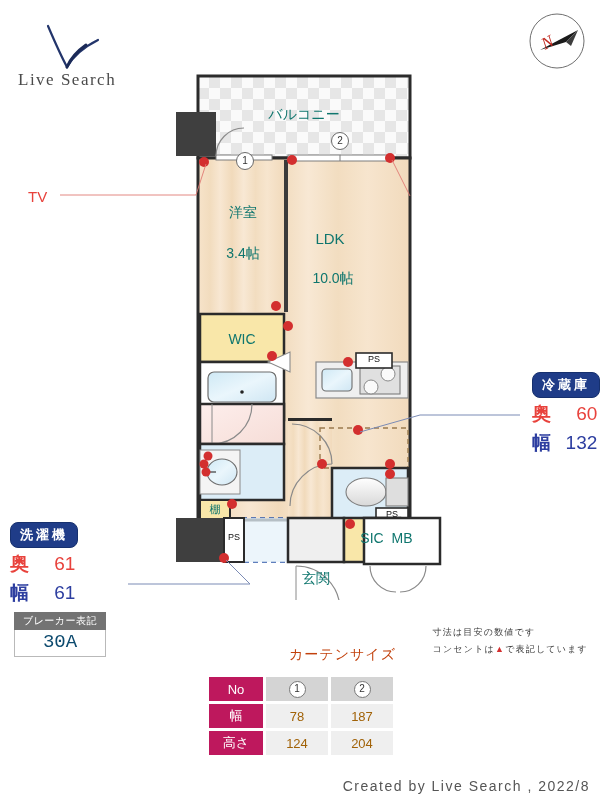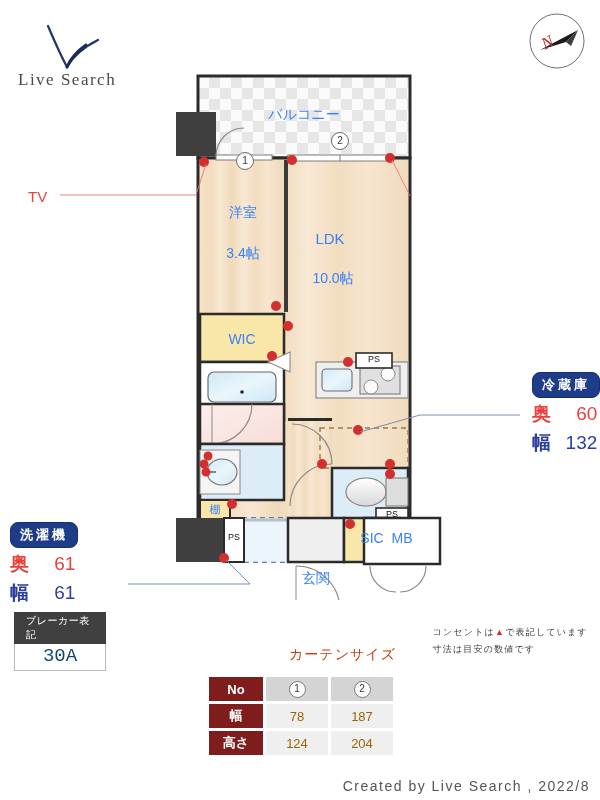--- a/index.html
+++ b/index.html
@@ -18,21 +18,21 @@
     font-size:17px;color:#4a4a4a;letter-spacing:1.5px;
   }
   
   #compass{right:12px;top:10px;width:62px;height:62px;}
 
   
   #plan{left:0;top:0;width:600px;height:600px;}
 
   
   .rlabel{
-    position:absolute;font-size:14px;color:#3b82f6;
+    position:absolute;font-size:14px;color:#0f766e;
     font-family:"Liberation Sans","DejaVu Sans",sans-serif;
     white-space:nowrap;text-align:center;
   }
   .rlabel.big{font-size:15px;}
   .rlabel.sm{font-size:11px;}
   .rlabel.xs{font-size:9px;}
 
   
   #tvtag{left:28px;top:188px;font-size:15px;color:#e8423c;
         font-family:"Liberation Sans",sans-serif;}
@@ -46,22 +46,22 @@
   }
   .callout .crow{font-size:19px;margin-top:3px;white-space:nowrap;}
   .callout .crow .k{display:inline-block;width:26px;font-weight:bold;}
   .callout .crow.depth{color:#e8423c;}
   .callout .crow.width{color:#2d3ea0;}
   .callout .crow .v{display:inline-block;min-width:34px;text-align:right;}
 
   
   #breaker{left:14px;top:612px;width:92px;}
   #breaker .bhead{
-    background:#404040;color:#fff;font-size:10px;text-align:left;
-    padding:2px 12px;letter-spacing:.5px;
+    background:#737373;color:#fff;font-size:10px;text-align:center;
+    padding:2px 0;letter-spacing:.5px;
   }
   #breaker .bval{
     border:1px solid #b9b9b9;border-top:none;background:#fff;
     color:#0c4a6e;font-size:19px;text-align:center;padding:1px 0 3px;
     font-family:Liberation Mono, monospace;
   }
 
   
   #note{right:12px;top:624px;font-size:9px;color:#3a3a3a;line-height:1.9;
         letter-spacing:1.2px;text-align:left;}
@@ -69,21 +69,21 @@
 
   
   #curtain{left:206px;top:646px;width:190px;}
   #curtain .ctitle{
     text-align:right;font-size:14px;color:#c2410c;margin-bottom:10px;
     letter-spacing:1px;
   }
   #curtain table{border-collapse:separate;border-spacing:3px;width:100%;}
   #curtain td{height:22px;text-align:center;font-size:13px;}
   #curtain td.hd{
-    background:#7f1d1d;color:#fff;font-weight:bold;width:52px;font-size:13px;margin-left:36px;
+    background:#be185d;color:#fff;font-weight:normal;width:52px;font-size:13px;margin-left:36px;
   }
   #curtain td.colhd{background:#d4d4d4;color:#333;}
   #curtain td.val{background:#efefef;color:#a16207;}
   .circnum{
     display:inline-block;width:15px;height:15px;line-height:14px;
     border:1px solid #777;border-radius:50%;font-size:10px;color:#333;
     background:#fff;text-align:center;
   }
 
   
@@ -310,24 +310,24 @@
     <span class="v">61</span>
   </div>
 </div>
 
 <div class="abs" id="breaker">
   <div class="bhead">ブレーカー表記</div>
   <div class="bval">30A</div>
 </div>
 
 <div class="abs" id="note">
+  <div>寸法は目安の数値です</div>
   <div>
     <span>コンセントは</span><span class="tri">▲</span><span>で表記しています</span>
   </div>
-  <div>寸法は目安の数値です</div>
 </div>
 
 <div class="abs" id="curtain">
   <div class="ctitle">カーテンサイズ</div>
   <table>
     <tbody>
         <tr>
       <td class="hd">No</td>
       <td class="colhd"><span class="circnum">1</span></td>
       <td class="colhd"><span class="circnum">2</span></td>

